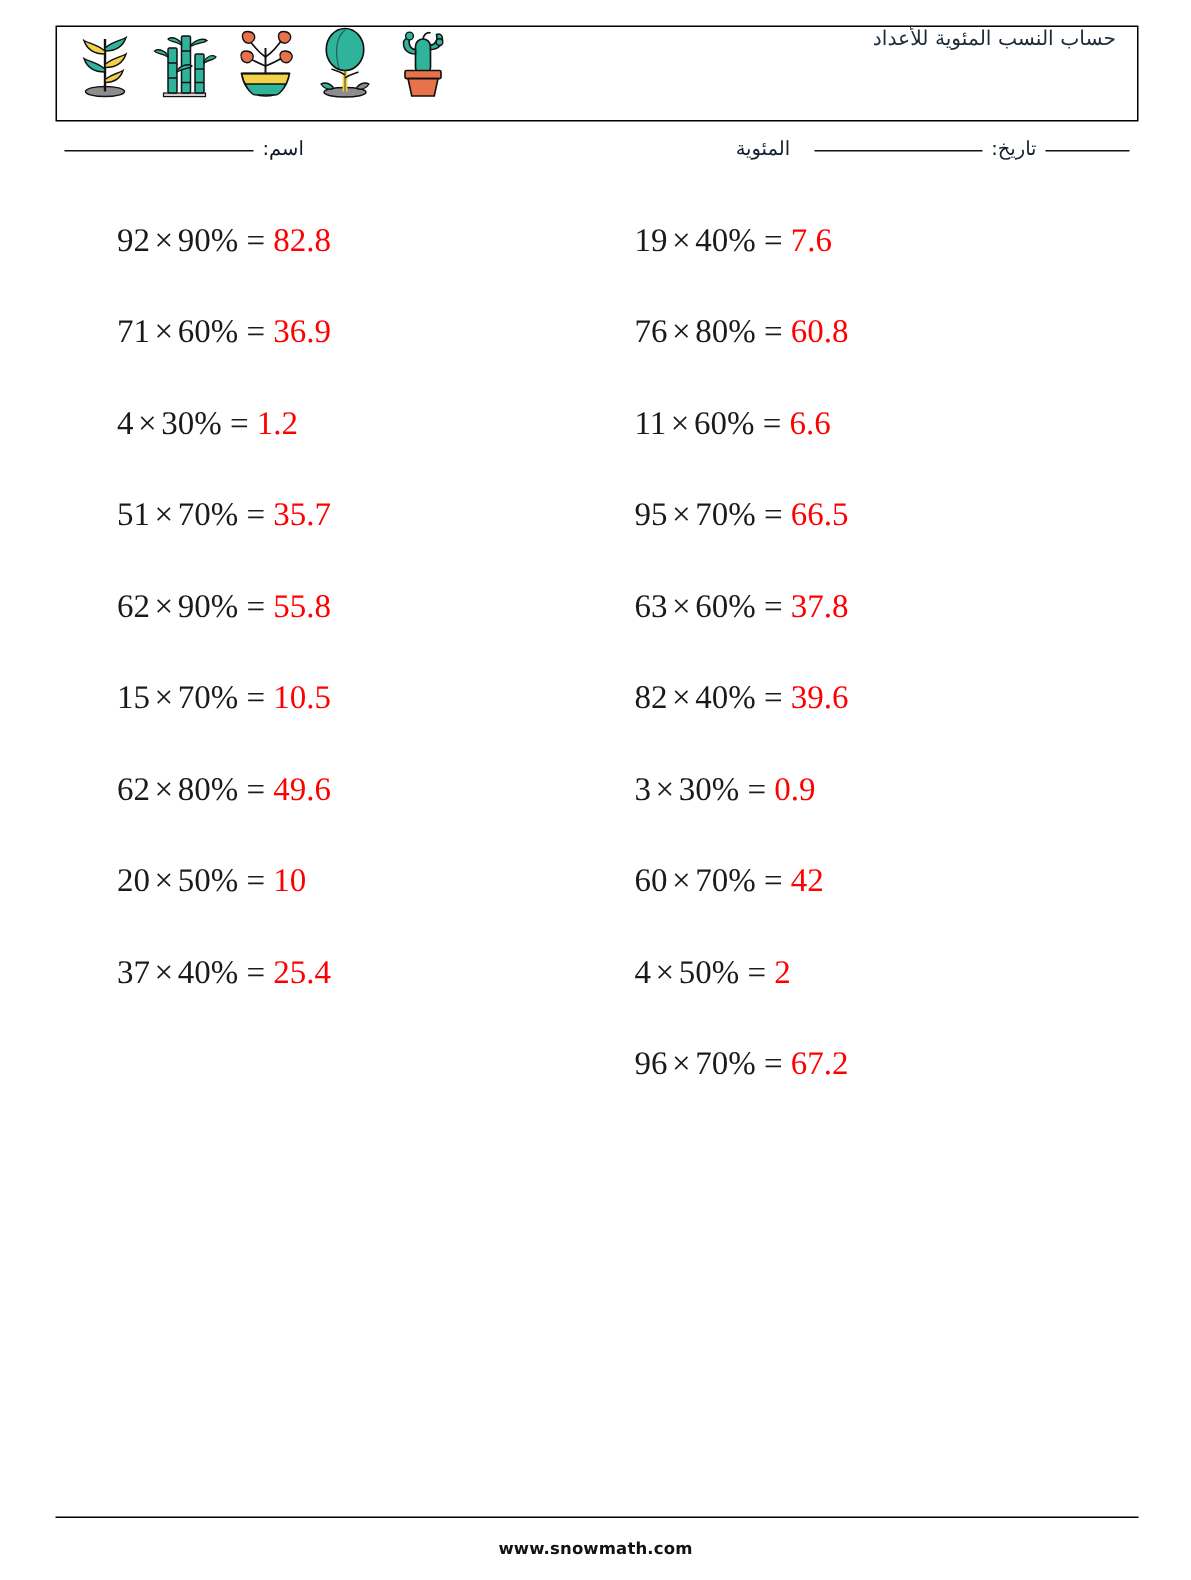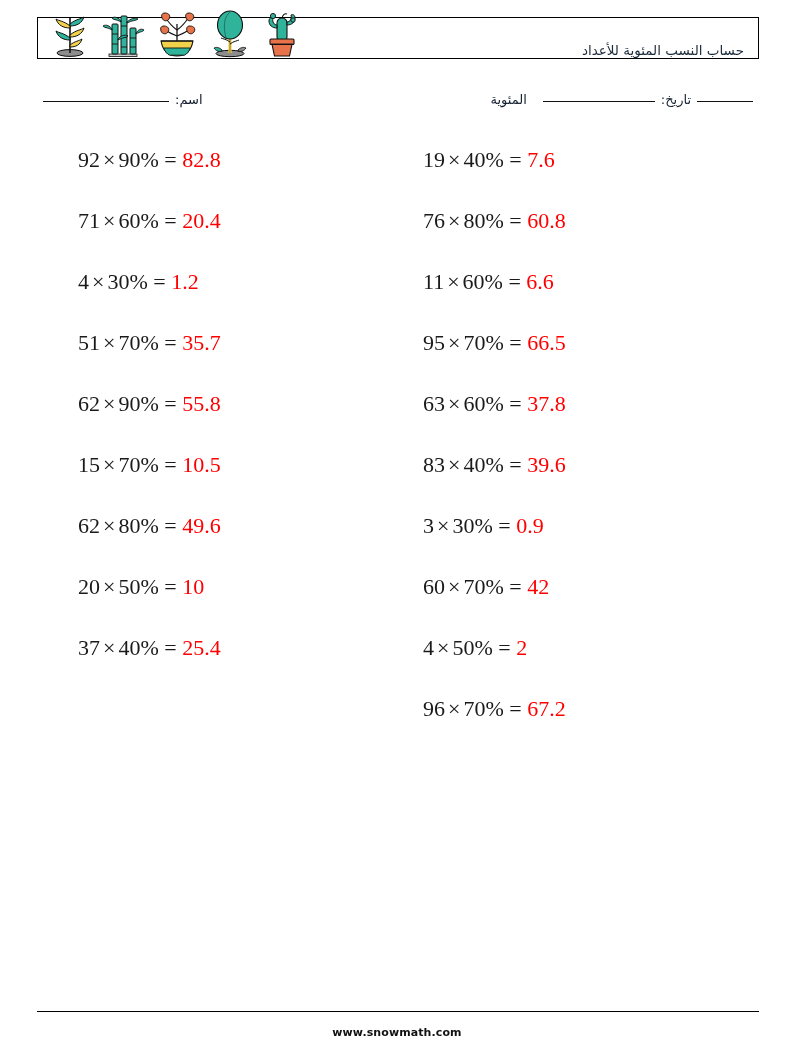--- a/index.html
+++ b/index.html
@@ -24,25 +24,25 @@
     width: 794px;
     height: 1053px;
   }
 
   
   .header-box {
     position: absolute;
     left: 37px;
     top: 17px;
     width: 722px;
-    height: 42px;
+    height: 64px;
     border: 1.5px solid #000000;
     box-sizing: border-box;
     display: flex;
-    align-items: flex-end;
+    align-items: flex-start;
     justify-content: space-between;
     padding: 0 14px 0 10px;
   }
 
   .icon-strip {
     display: flex;
     align-items: center;
     gap: 9px;
     height: 48px;
   }
@@ -273,37 +273,37 @@
       <span class="rule rule-score"></span>
       <span class="gap-sm"></span>
       <span class="meta-label">المئوية</span>
     </div>
   </div>
 
   <div class="problems">
 
     <div class="col col-left">
       <div class="prob"><span>92</span><span class="times">×</span><span>90%</span> <span>=</span> <span class="ans">82.8</span></div>
-      <div class="prob"><span>71</span><span class="times">×</span><span>60%</span> <span>=</span> <span class="ans">20.4</span></div>
+      <div class="prob"><span>71</span><span class="times">×</span><span>60%</span> <span>=</span> <span class="ans">36.9</span></div>
       <div class="prob"><span>4</span><span class="times">×</span><span>30%</span> <span>=</span> <span class="ans">1.2</span></div>
       <div class="prob"><span>51</span><span class="times">×</span><span>70%</span> <span>=</span> <span class="ans">35.7</span></div>
       <div class="prob"><span>62</span><span class="times">×</span><span>90%</span> <span>=</span> <span class="ans">55.8</span></div>
       <div class="prob"><span>15</span><span class="times">×</span><span>70%</span> <span>=</span> <span class="ans">10.5</span></div>
       <div class="prob"><span>62</span><span class="times">×</span><span>80%</span> <span>=</span> <span class="ans">49.6</span></div>
       <div class="prob"><span>20</span><span class="times">×</span><span>50%</span> <span>=</span> <span class="ans">10</span></div>
       <div class="prob"><span>37</span><span class="times">×</span><span>40%</span> <span>=</span> <span class="ans">25.4</span></div>
     </div>
 
     <div class="col col-right">
       <div class="prob"><span>19</span><span class="times">×</span><span>40%</span> <span>=</span> <span class="ans">7.6</span></div>
       <div class="prob"><span>76</span><span class="times">×</span><span>80%</span> <span>=</span> <span class="ans">60.8</span></div>
       <div class="prob"><span>11</span><span class="times">×</span><span>60%</span> <span>=</span> <span class="ans">6.6</span></div>
       <div class="prob"><span>95</span><span class="times">×</span><span>70%</span> <span>=</span> <span class="ans">66.5</span></div>
       <div class="prob"><span>63</span><span class="times">×</span><span>60%</span> <span>=</span> <span class="ans">37.8</span></div>
-      <div class="prob"><span>83</span><span class="times">×</span><span>40%</span> <span>=</span> <span class="ans">39.6</span></div>
+      <div class="prob"><span>82</span><span class="times">×</span><span>40%</span> <span>=</span> <span class="ans">39.6</span></div>
       <div class="prob"><span>3</span><span class="times">×</span><span>30%</span> <span>=</span> <span class="ans">0.9</span></div>
       <div class="prob"><span>60</span><span class="times">×</span><span>70%</span> <span>=</span> <span class="ans">42</span></div>
       <div class="prob"><span>4</span><span class="times">×</span><span>50%</span> <span>=</span> <span class="ans">2</span></div>
       <div class="prob"><span>96</span><span class="times">×</span><span>70%</span> <span>=</span> <span class="ans">67.2</span></div>
     </div>
 
   </div>
 
   <div class="footer-rule"></div>
   <div class="footer-text">www.snowmath.com</div>

